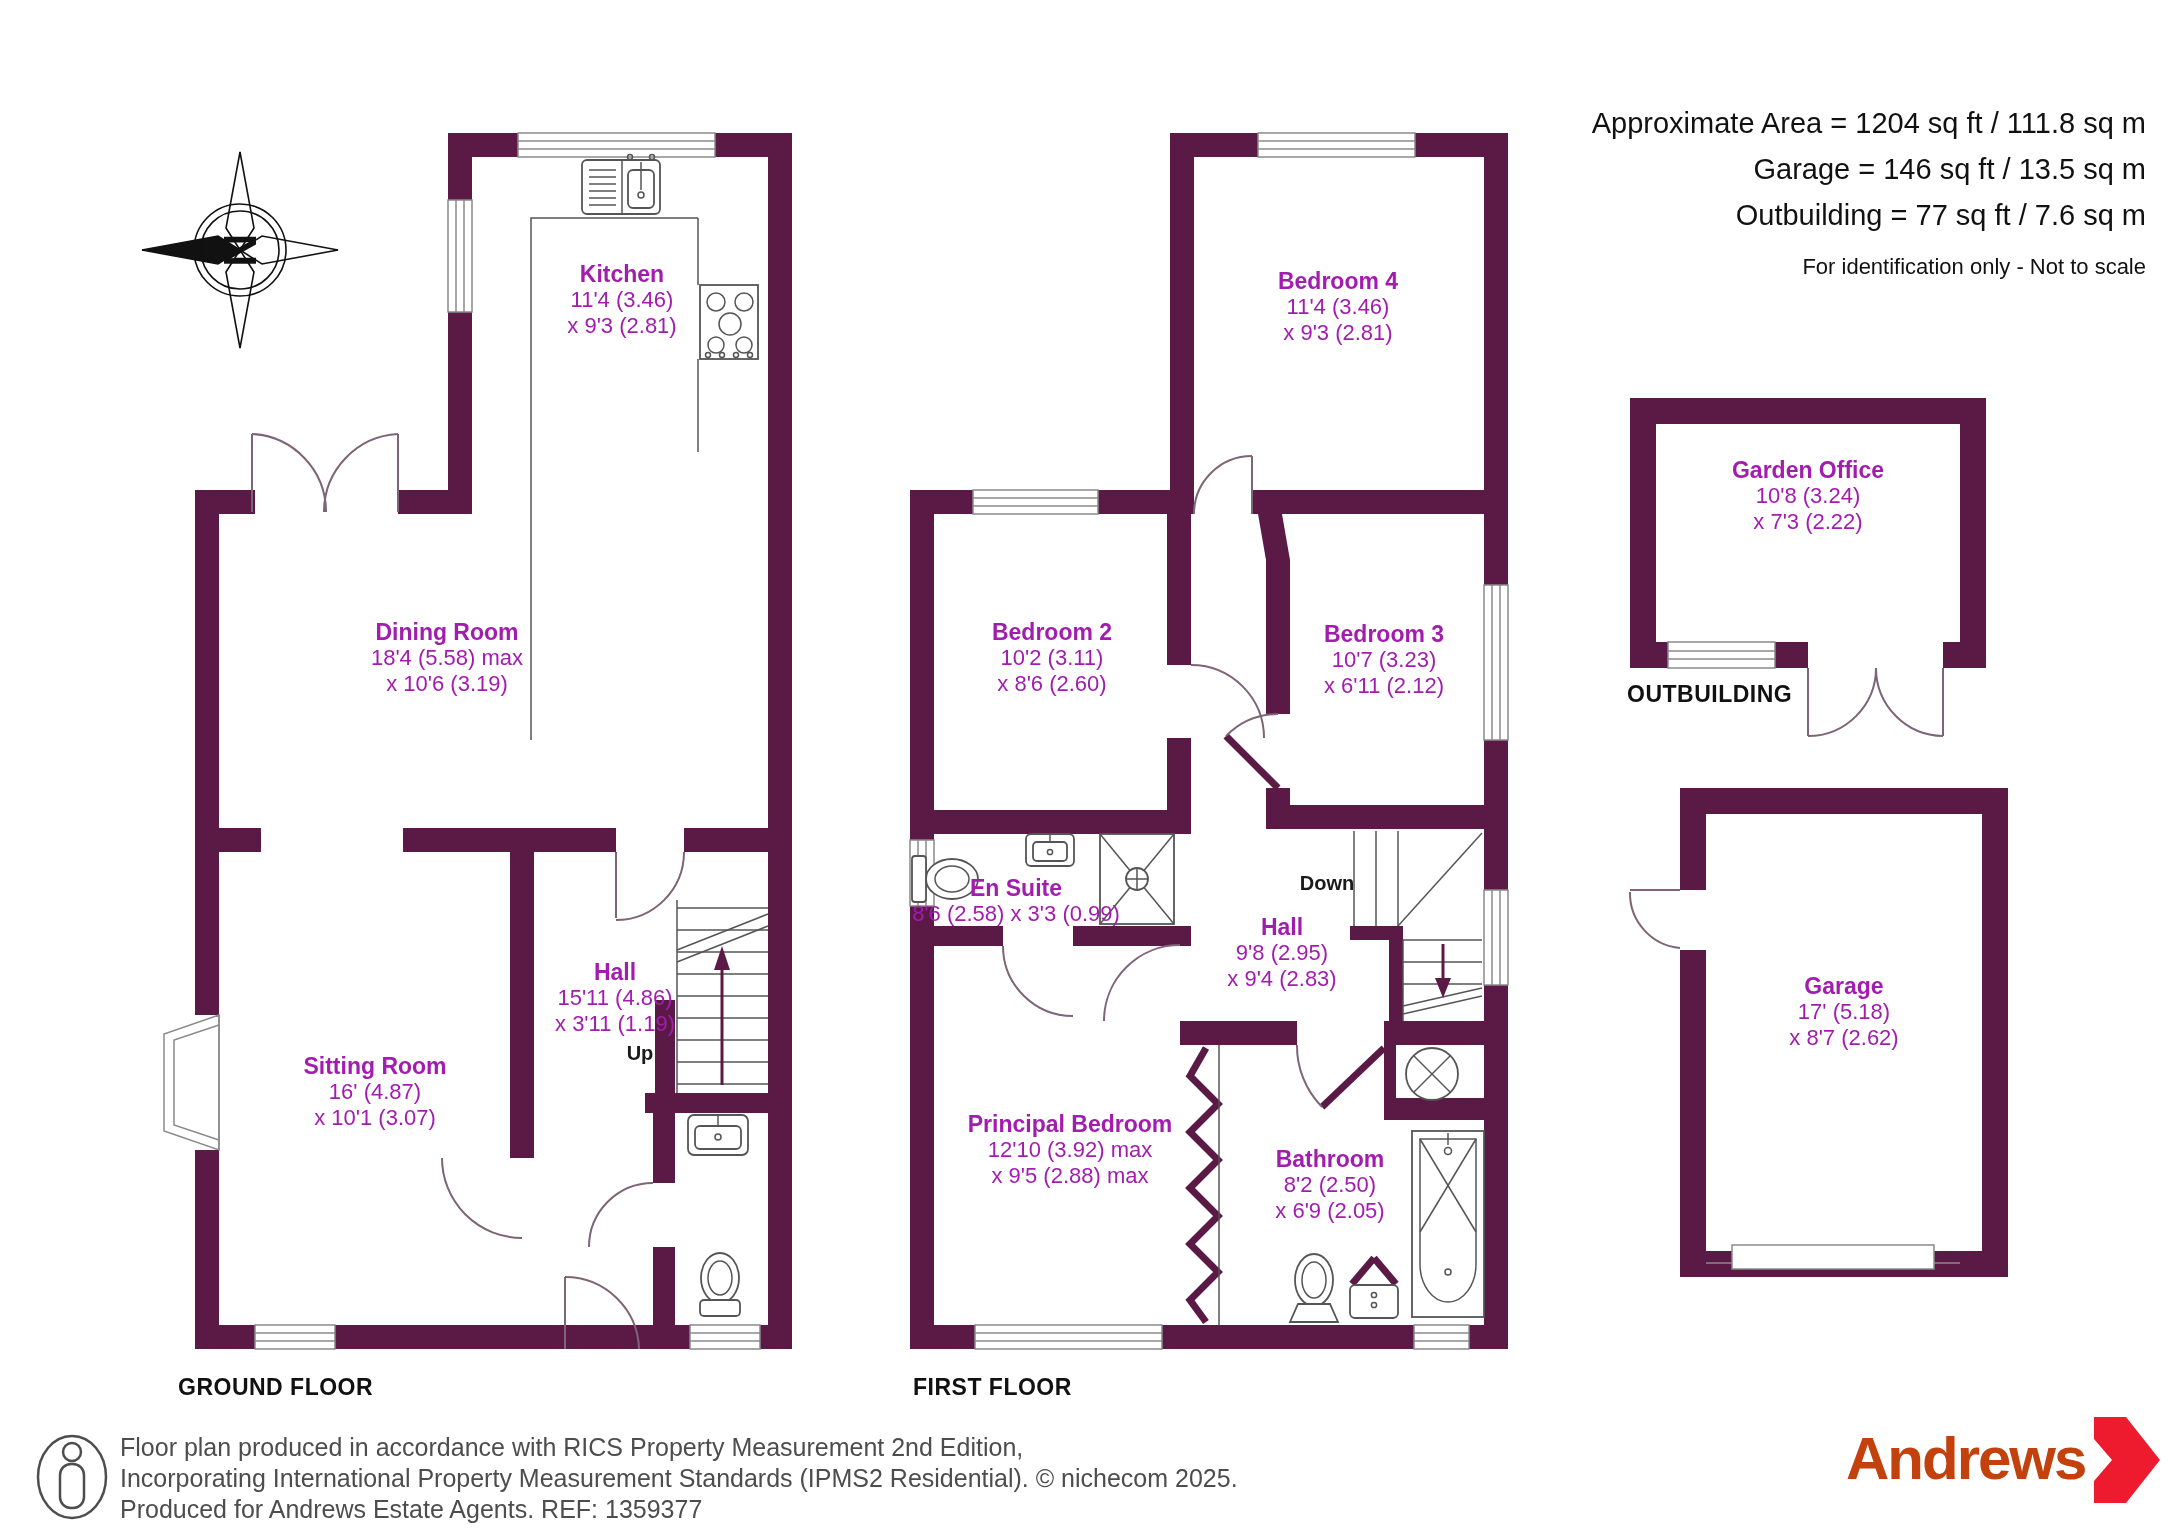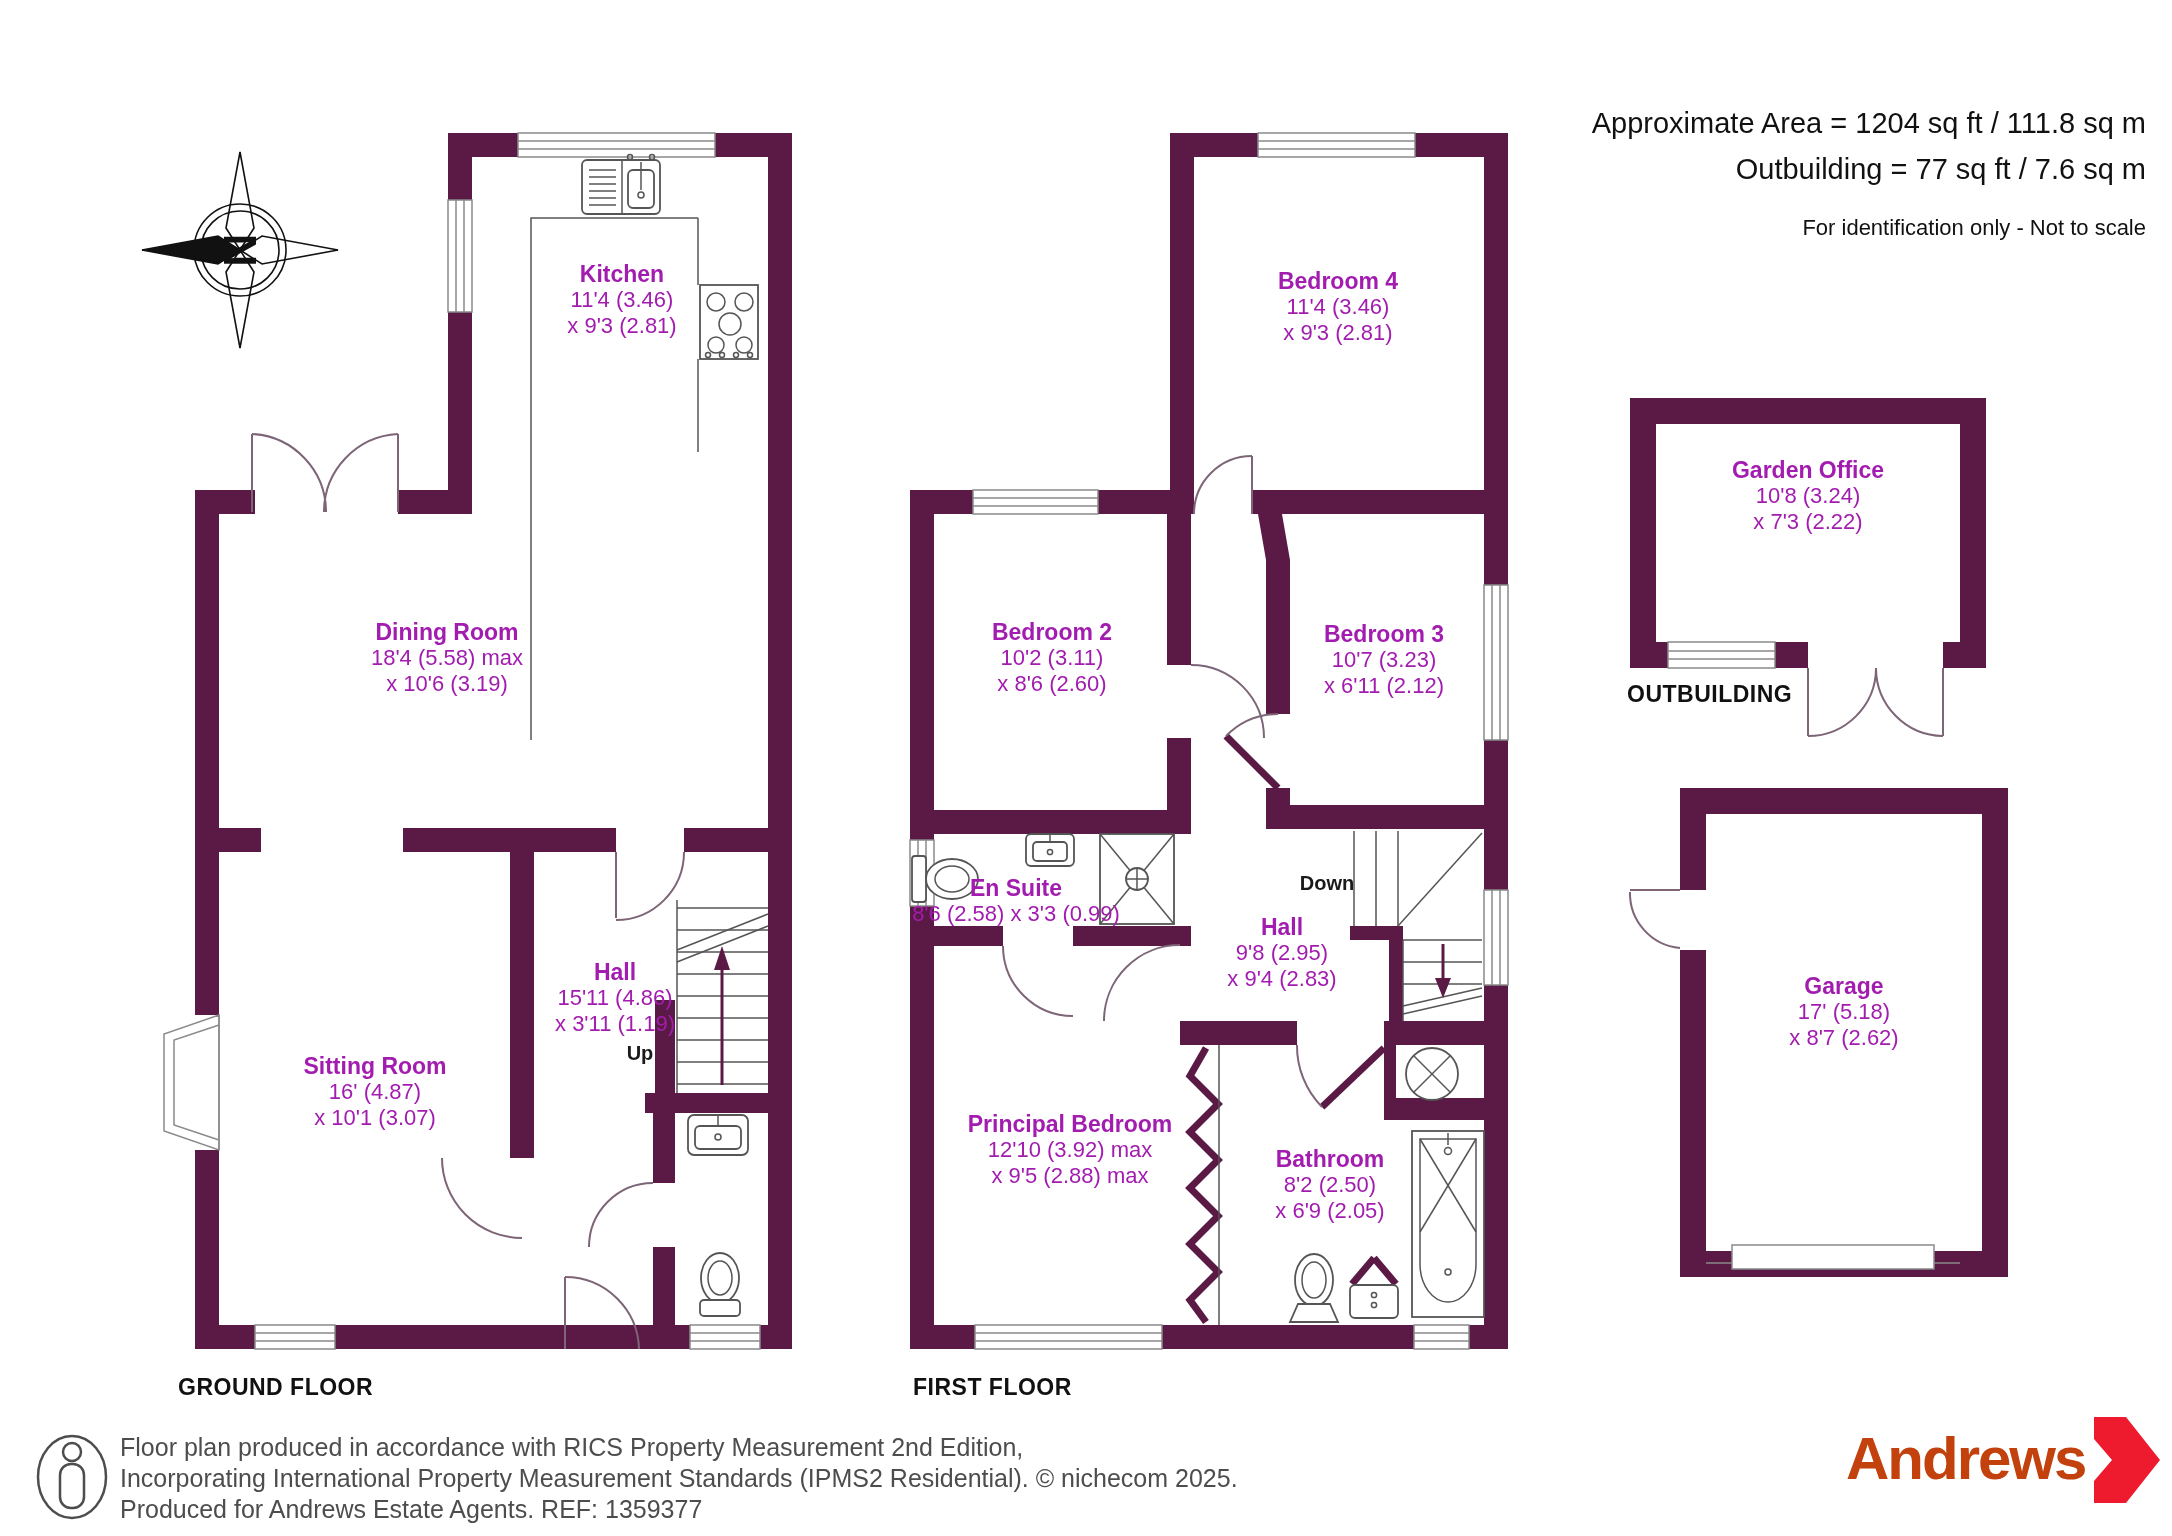--- a/index.html
+++ b/index.html
@@ -16,21 +16,21 @@
   .fixline{stroke:#555;stroke-width:1.5;fill:none;}
   .stair{stroke:#555;stroke-width:1.5;fill:none;}
   .compassline{stroke:#111;stroke-width:1.6;fill:none;}
   .kite{fill:#fff;stroke:#111;stroke-width:1.6;}
   .kitefill{fill:#111;stroke:#111;stroke-width:1.6;}
 
   .title{position:absolute;right:26px;top:22px;font-size:48px;font-weight:bold;color:#111;
          white-space:nowrap;}
   .area{position:absolute;right:26px;top:100px;text-align:right;color:#111;}
   .area-line{font-size:29px;line-height:46px;white-space:nowrap;}
-  .area-note{font-size:22px;margin-top:23px;white-space:nowrap;}
+  .area-note{font-size:22px;margin-top:16px;white-space:nowrap;}
 
   .label{position:absolute;transform:translate(-50%,-50%);text-align:center;color:#a21caf;
          white-space:nowrap;line-height:26px;}
   .room-name{font-weight:bold;font-size:23px;}
   .room-dim{font-size:22px;}
   .small-label{position:absolute;transform:translate(-50%,-50%);font-weight:bold;font-size:20px;
          color:#1a1a1a;white-space:nowrap;}
   .floor-label{position:absolute;font-weight:bold;font-size:23px;color:#111;letter-spacing:.5px;
          white-space:nowrap;}
   .footer{position:absolute;left:120px;top:1432px;font-size:25px;line-height:31px;color:#4d4d4d;
@@ -356,20 +356,21 @@
   </g>
 
   <g>
     <polygon points="2094,1417 2126,1417 2160,1460 2126,1503 2094,1503 2094,1481 2112,1460 2094,1439" fill="#ED1B2D"></polygon>
   </g>
 </svg>
 
 
 <div class="area">
   <div class="area-line">Approximate Area = 1204 sq ft / 111.8 sq m</div>
+  <div class="area-line">Garage = 146 sq ft / 13.5 sq m</div>
   <div class="area-line">Outbuilding = 77 sq ft / 7.6 sq m</div>
   <div class="area-note">For identification only - Not to scale</div>
 </div>
 
 <div class="label" style="left:622px;top:300px">
   <div class="room-name">Kitchen</div>
   <div class="room-dim">11'4 (3.46)</div>
   <div class="room-dim">x 9'3 (2.81)</div>
 </div>
 <div class="label" style="left:447px;top:658px">

